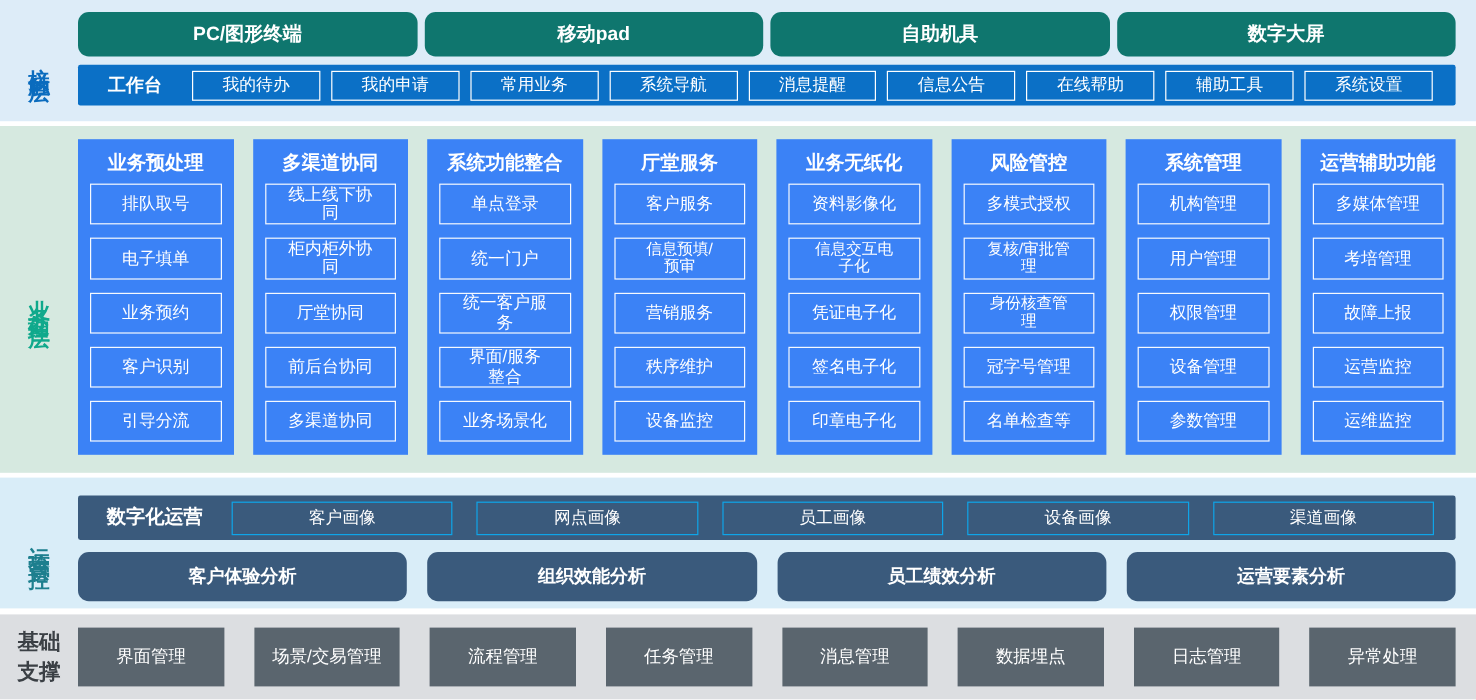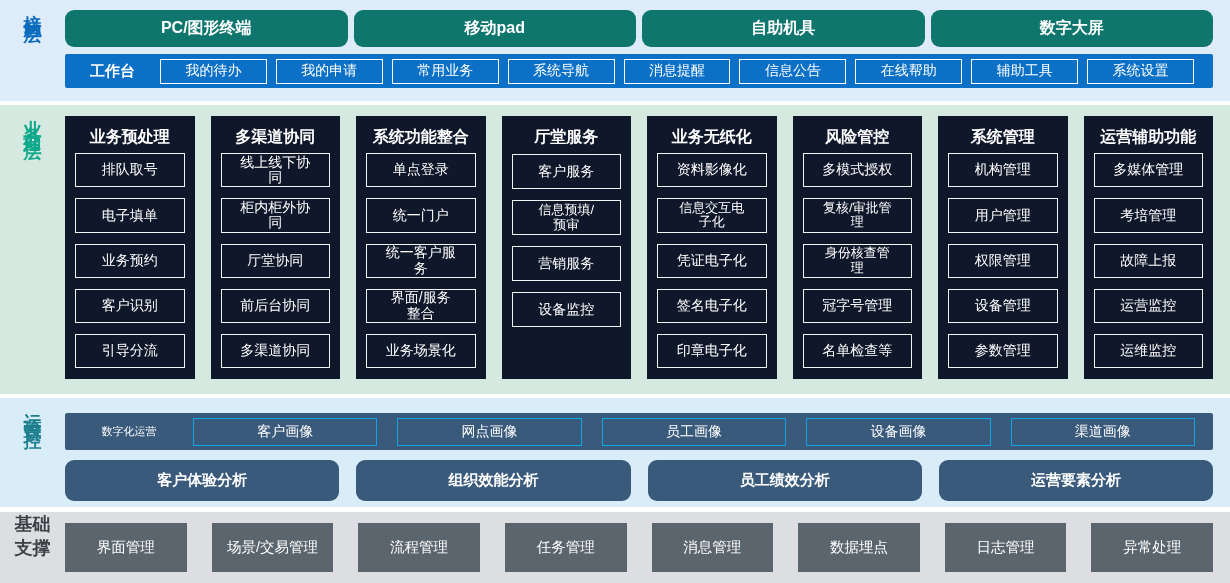--- a/index.html
+++ b/index.html
@@ -3,21 +3,21 @@
 <meta charset="utf-8">
 <style>
   html,body{margin:0;padding:0;}
   body{
     width:1230px;height:583px;overflow:hidden;background:#ffffff;
     font-family:"Liberation Sans","DejaVu Sans",sans-serif;
     -webkit-font-smoothing:antialiased;
   }
   .layer{display:flex;}
   .layer-label{
-    width:65px;display:flex;justify-content:center;
+    width:65px;display:flex;align-items:center;justify-content:center;
     font-weight:bold;font-size:18px;flex:0 0 65px;
   }
   .vtext{writing-mode:vertical-rl;text-orientation:upright;letter-spacing:6px;}
   .sqtext{width:40px;word-break:break-all;line-height:1.35;text-align:center;font-size:18px;}
   .layer-body{flex:1;margin-right:17px;min-width:0;}
 
   
   .layer-contact{height:101px;background:#ddecf8;margin-bottom:4px;}
   .layer-contact .layer-label{color:#0b6cbe;}
   .channel-row{display:flex;gap:6px;margin-top:10px;height:37px;}
@@ -35,41 +35,41 @@
   .wb-item{
     flex:1;height:23px;border:1px solid #fff;margin-right:9px;color:#fff;
     font-size:14px;display:flex;align-items:center;justify-content:center;cursor:pointer;
   }
 
   
   .layer-business{height:289px;background:#d6e9e0;margin-bottom:4px;}
   .layer-business .layer-label{color:#10a98c;}
   .biz-cols{display:flex;gap:16px;padding-top:11px;}
   .biz-col{
-    flex:1;height:263px;background:#0f172a;display:flex;flex-direction:column;
+    flex:1;height:263px;background:#3b82f6;display:flex;flex-direction:column;
     padding-top:7px;box-sizing:border-box;min-width:0;
   }
   .biz-col-header{
     color:#fff;font-weight:bold;font-size:16px;text-align:center;
     height:31px;line-height:28px;white-space:nowrap;
   }
   .biz-item{
     height:33px;margin:0 10px 11px;border:1px solid rgba(255,255,255,.95);
     color:#fff;font-size:14px;display:flex;align-items:center;justify-content:center;
     text-align:center;line-height:1.12;white-space:pre-line;cursor:pointer;padding:0 17px;
   }
 
   
   .layer-operation{height:109px;background:#d9edf8;margin-bottom:5px;}
   .layer-operation .layer-label{color:#1d7f8e;}
   .op-bar{
     margin-top:15px;height:37px;background:#3a5a7c;border-radius:2px;
     display:flex;align-items:center;padding-right:18px;
   }
-  .op-label{flex:0 0 128px;text-align:center;color:#fff;font-weight:normal;font-size:11px;}
+  .op-label{flex:0 0 128px;text-align:center;color:#fff;font-weight:bold;font-size:16px;}
   .op-item{
     flex:1;height:26px;border:1px solid #0ea5e9;margin-right:20px;color:#fff;
     font-size:14px;display:flex;align-items:center;justify-content:center;cursor:pointer;
   }
   .op-item:last-child{margin-right:0;}
   .op-row2{display:flex;gap:17px;margin-top:10px;height:41px;}
   .op-analysis-btn{
     flex:1;background:#3a5a7c;border-radius:9px;color:#fff;font-weight:bold;
     font-size:15px;display:flex;align-items:center;justify-content:center;cursor:pointer;
   }
@@ -145,20 +145,21 @@
         <div class="biz-item">界面/服务整合</div>
         <div class="biz-item">业务场景化</div>
       </div>
 
       <div class="biz-col">
         <div class="biz-col-header">厅堂服务</div>
         <div class="biz-item">客户服务</div>
         <div class="biz-item" style="font-size:13px;">信息预填/
 预审</div>
         <div class="biz-item">营销服务</div>
+        <div class="biz-item">秩序维护</div>
         <div class="biz-item">设备监控</div>
       </div>
 
       <div class="biz-col">
         <div class="biz-col-header">业务无纸化</div>
         <div class="biz-item">资料影像化</div>
         <div class="biz-item" style="font-size:13px;">信息交互电子化</div>
         <div class="biz-item">凭证电子化</div>
         <div class="biz-item">签名电子化</div>
         <div class="biz-item">印章电子化</div>

